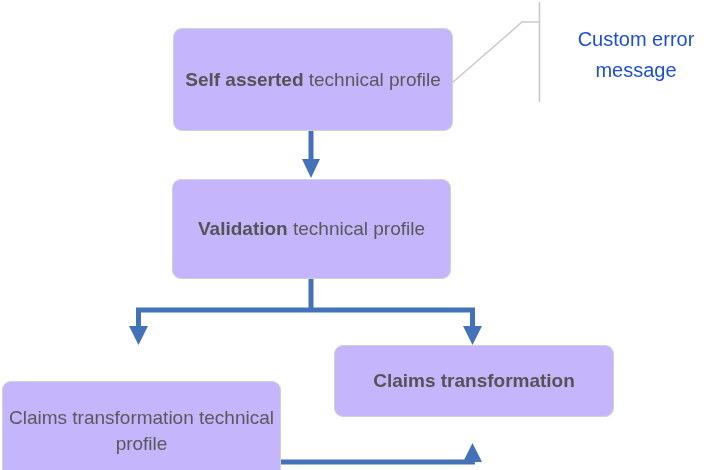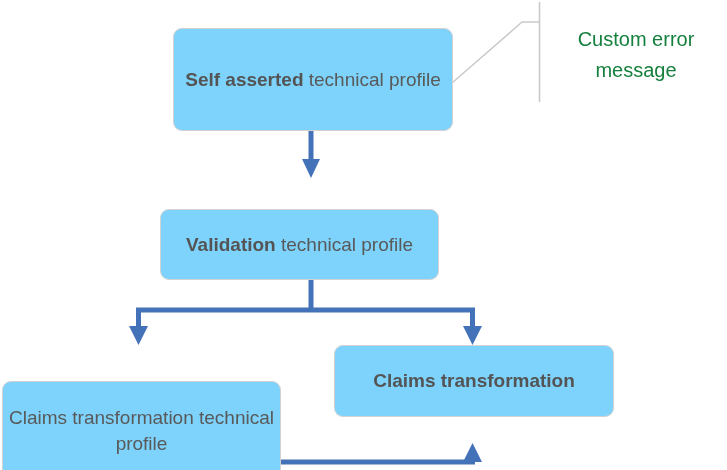--- a/index.html
+++ b/index.html
@@ -21,21 +21,21 @@
   #connector-layer {
     position: absolute;
     left: 0;
     top: 0;
     width: 727px;
     height: 470px;
   }
   .node-box {
     position: absolute;
     box-sizing: border-box;
-    background: #7dd3fc;
+    background: #c4b5fd;
     border: 1px solid #D2D2D2;
     border-radius: 9px;
     display: flex;
     align-items: center;
     justify-content: center;
     text-align: center;
     color: #595959;
     font-size: 19px;
     line-height: 26px;
     padding: 4px 0;
@@ -49,46 +49,45 @@
     font-weight: bold;
     color: #545454;
   }
   #node-self-asserted {
     left: 173px;
     top: 28px;
     width: 280px;
     height: 103px;
   }
   #node-validation {
-    left: 160px;
+    left: 172px;
     top: 179px;
     width: 279px;
-    height: 71px;
-    margin-top: 30px;
+    height: 100px;
   }
   #node-claims-transformation-technical-profile {
     left: 2px;
     top: 345px;
     width: 279px;
     height: 99px;
     margin-top: 36px;
   }
   #node-claims-transformation {
     left: 334px;
     top: 345px;
     width: 280px;
     height: 72px;
   }
   #callout-text {
     position: absolute;
     left: 552px;
     top: 24px;
     width: 168px;
     text-align: center;
-    color: #15803d;
+    color: #1d4ed8;
     font-size: 20px;
     line-height: 31px;
     z-index: 2;
   }
 </style>
 </head>
 <body>
 
 <div id="diagram-canvas">
 

